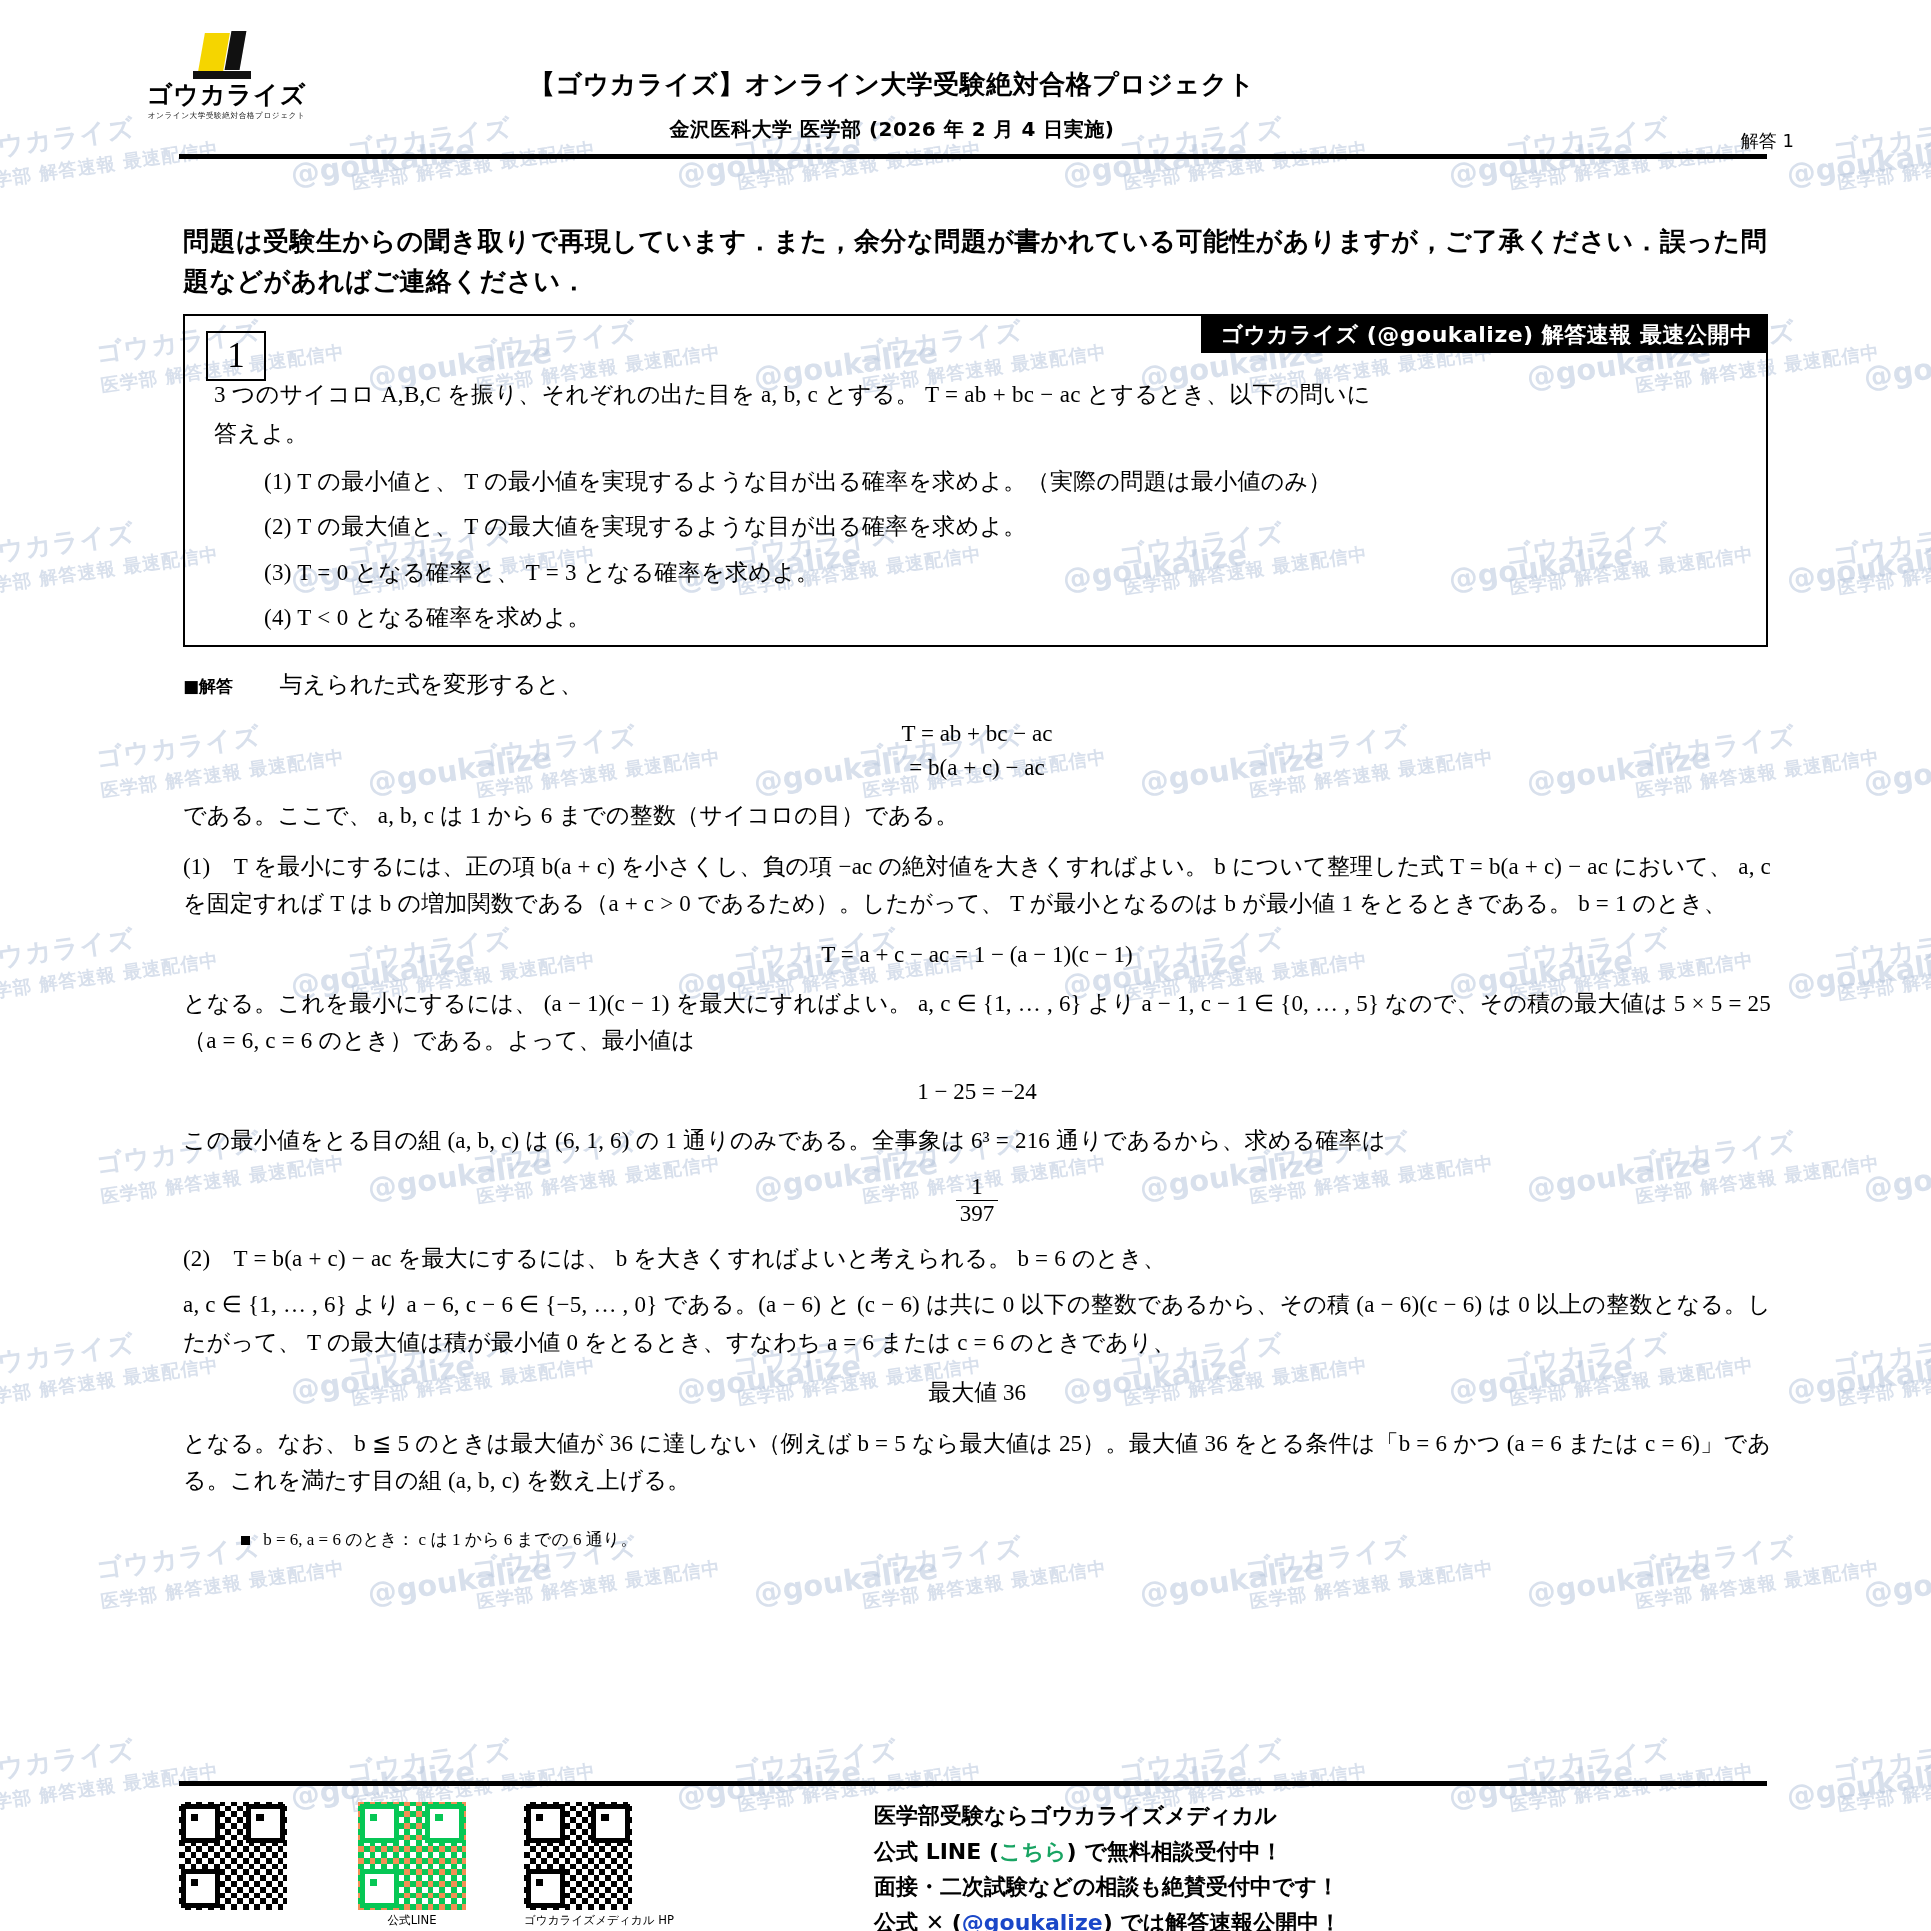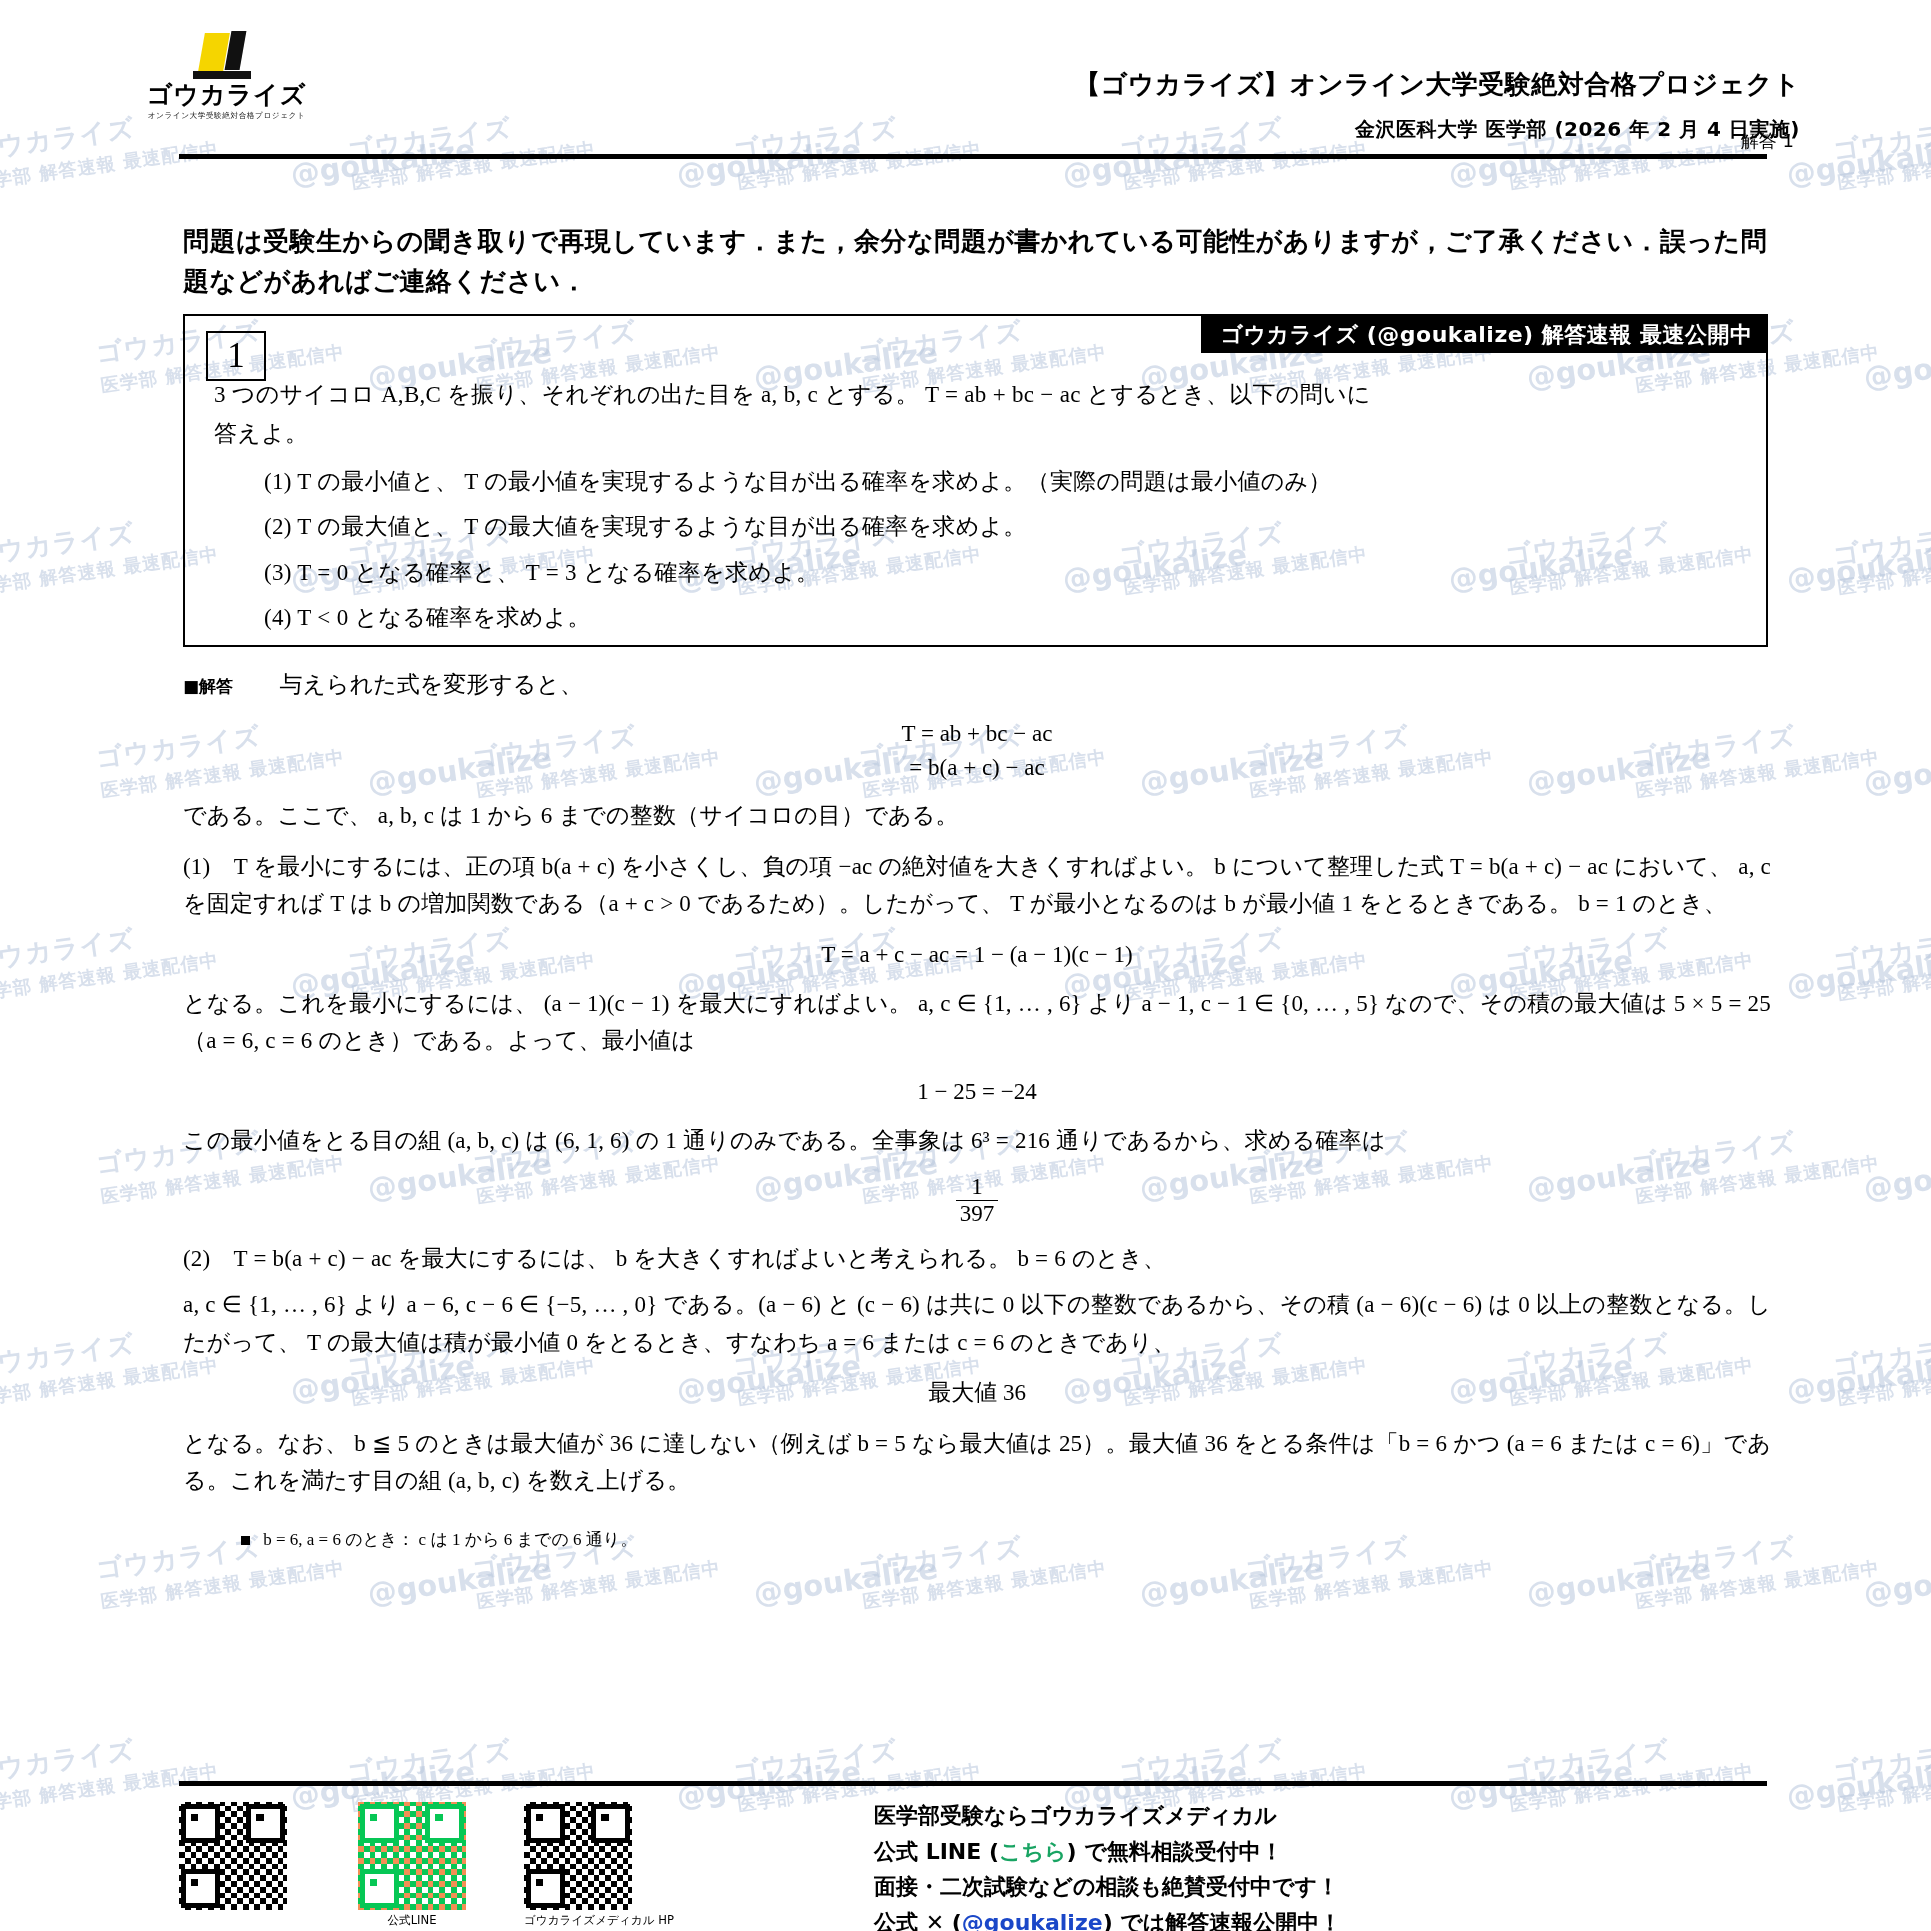--- a/index.html
+++ b/index.html
@@ -91,23 +91,23 @@
   }
   .logo-sub {
     font-family: "DejaVu Sans", sans-serif;
     font-size: 7.7px;
     letter-spacing: 0.5px;
     color: #222;
     margin-top: 2.9px;
   }
   .head-titles {
     position: absolute;
-    left: 16px; top: 46px;
+    left: 0; top: 46px;
     width: 1784px;
-    text-align: right;
+    text-align: center;
   }
   .head-title-1 {
     font-family: "DejaVu Sans", sans-serif;
     font-weight: bold;
     font-size: 26px;
     letter-spacing: 0.5px;
   }
   .head-title-2 {
     font-family: "DejaVu Sans", sans-serif;
     font-weight: bold;

